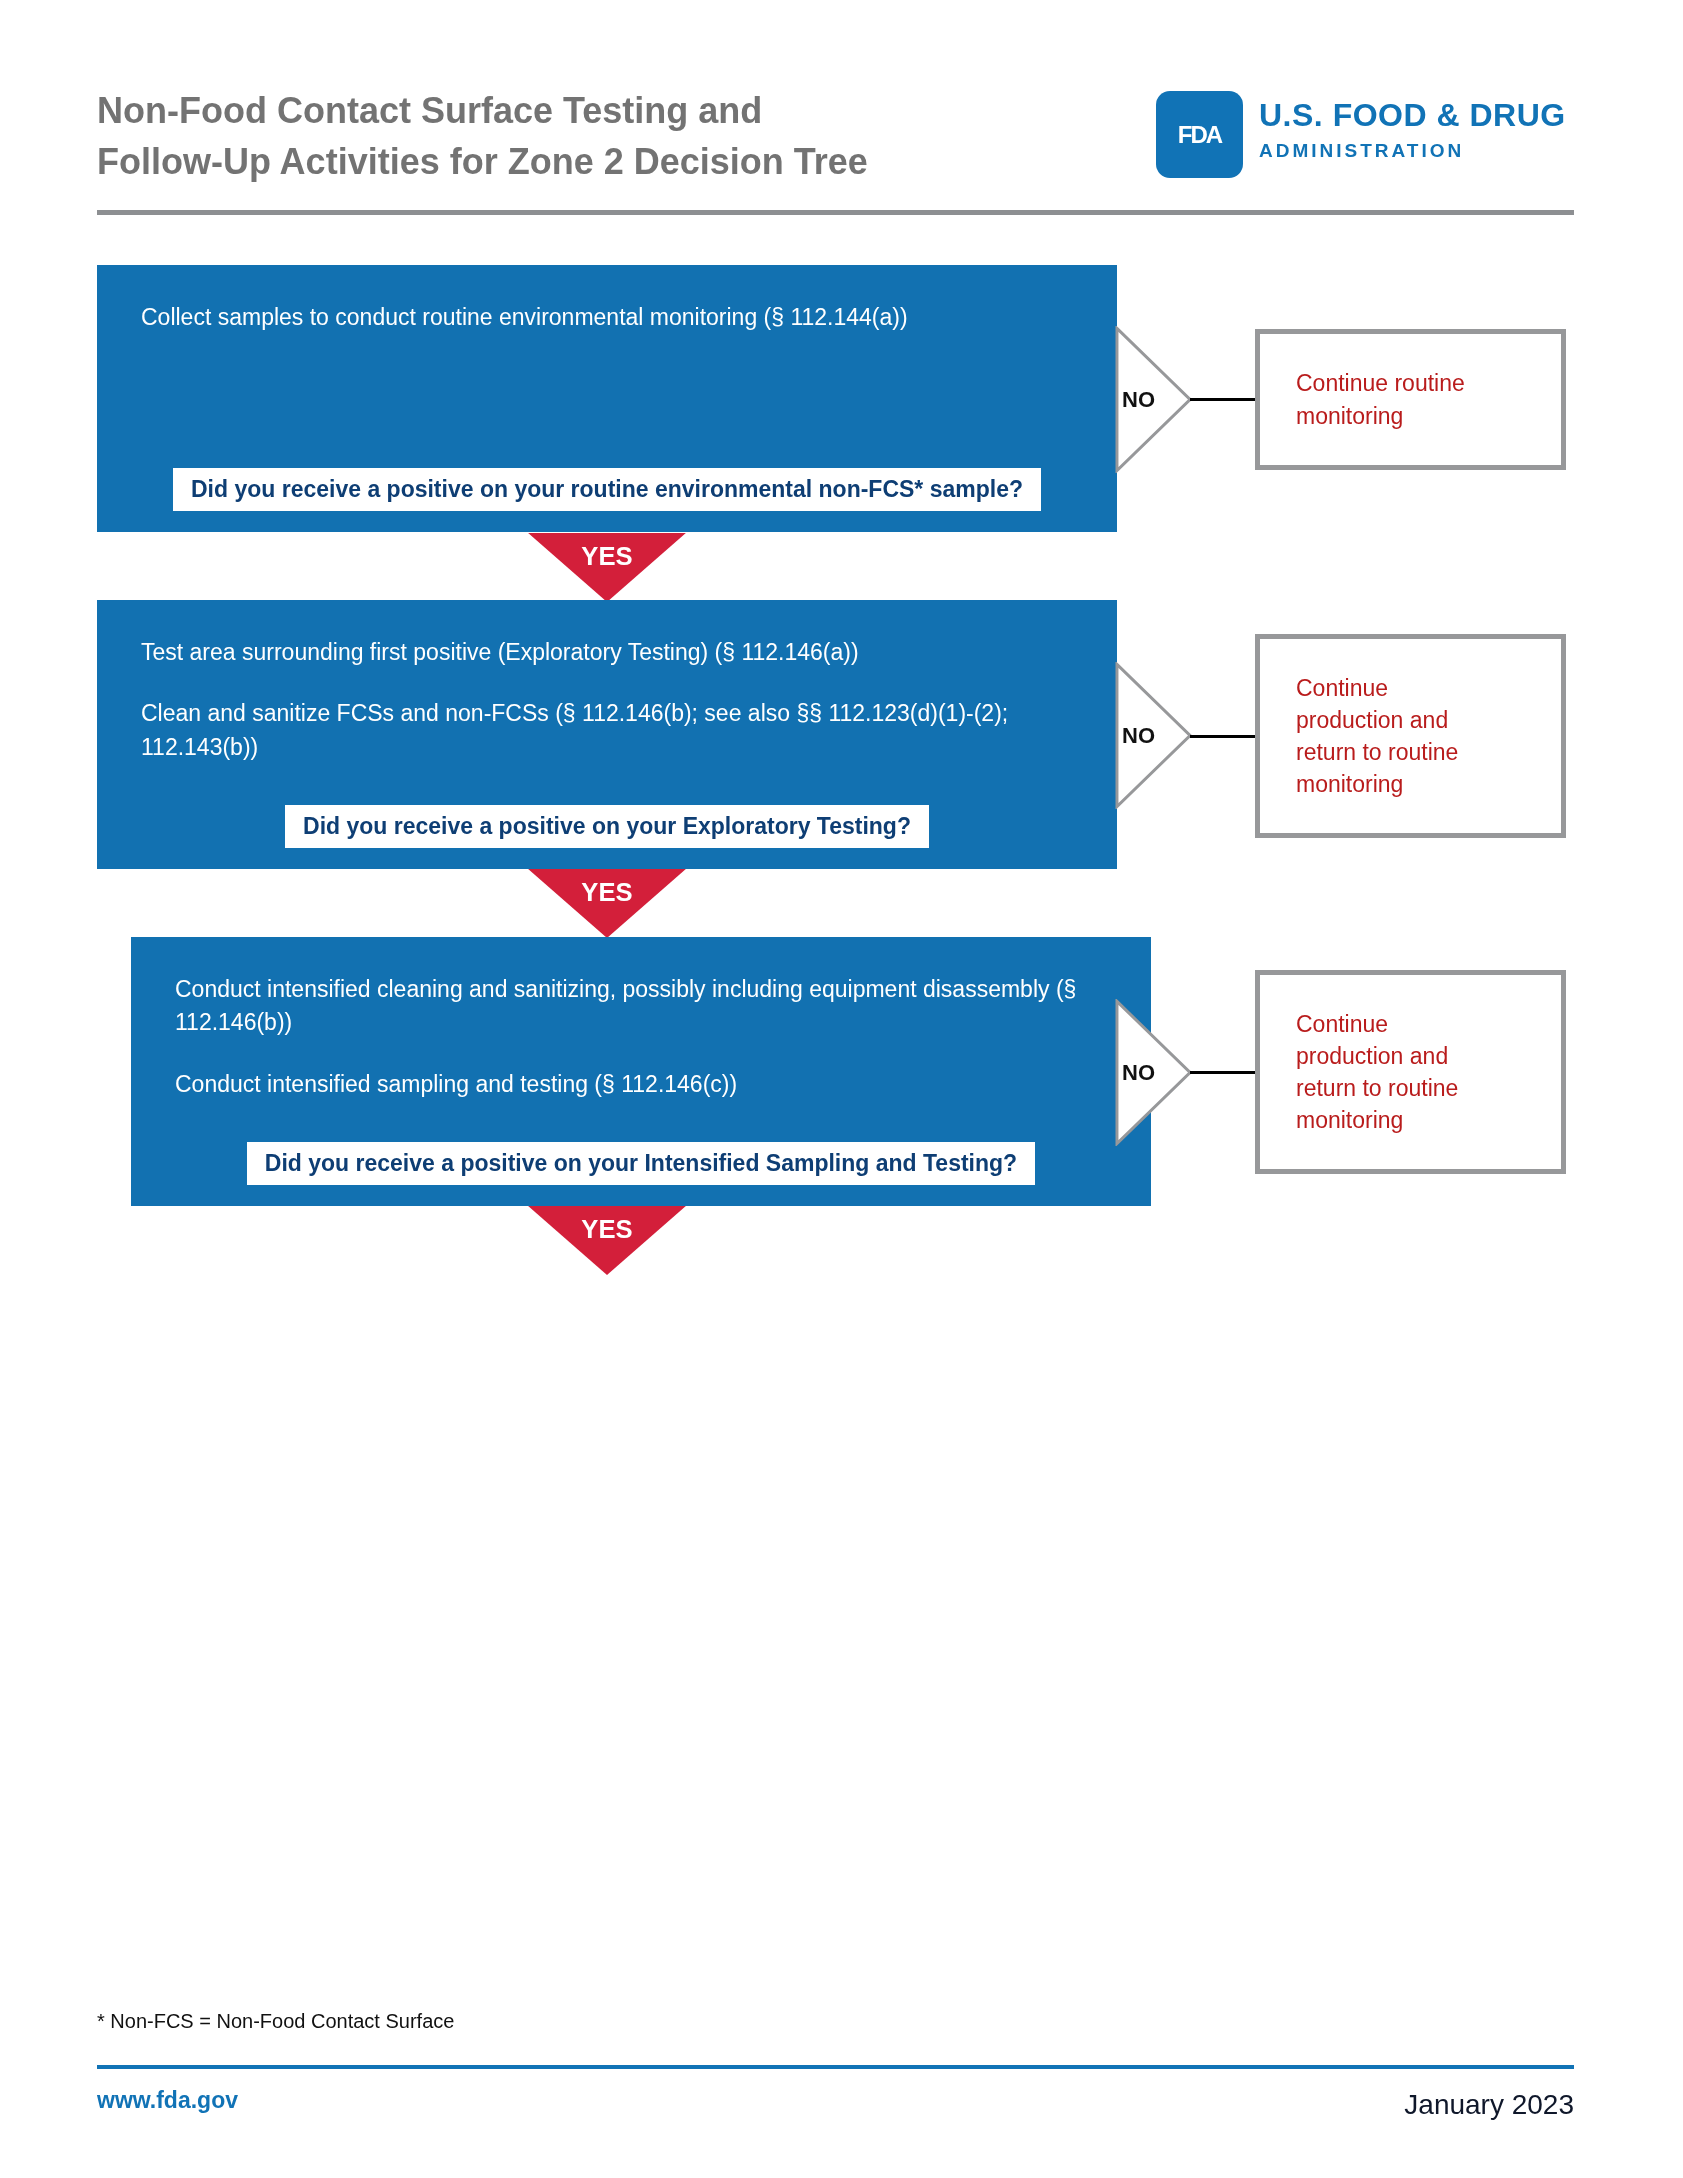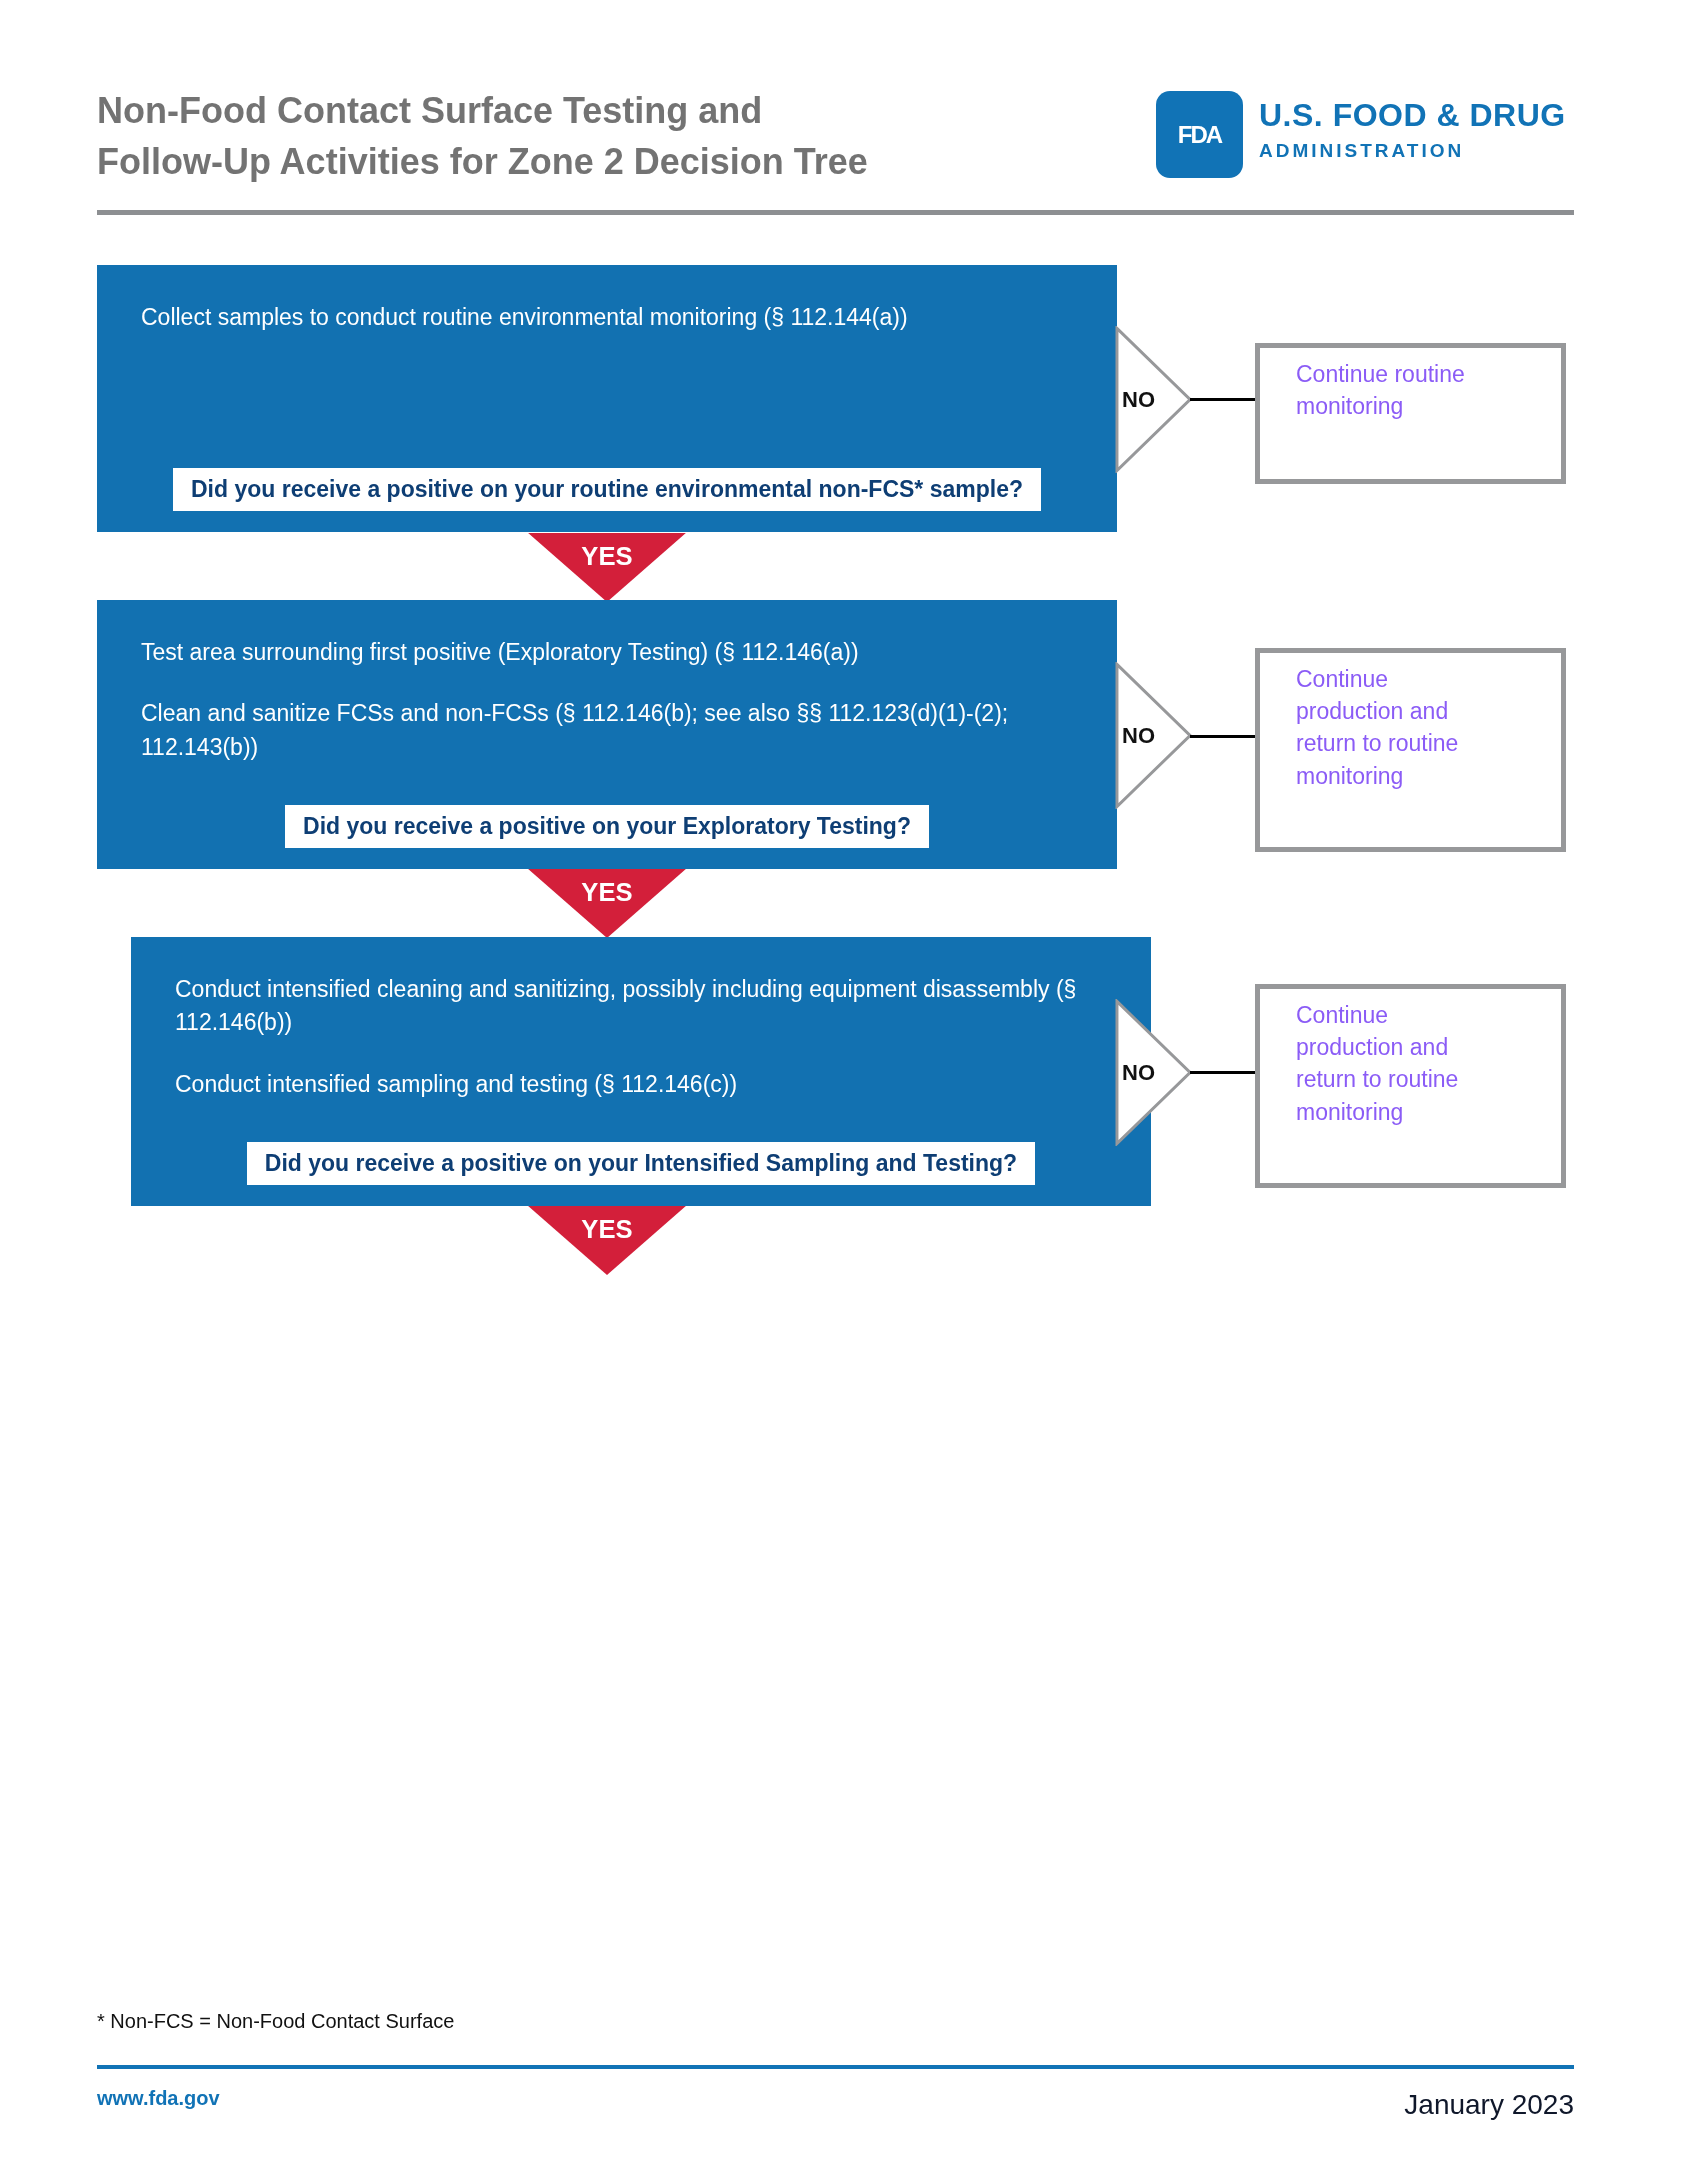--- a/index.html
+++ b/index.html
@@ -60,43 +60,43 @@
     position:absolute;left:7px;top:50%;transform:translateY(-50%);
     font-weight:bold;font-size:22px;color:#111111;
   }
   .conn{position:absolute;left:1190px;width:65px;height:3px;background:#000000;}
   .c1{top:398px;}
   .c2{top:735px;}
   .c3{top:1071px;}
   .answer{
     position:absolute;left:1255px;width:311px;box-sizing:border-box;
     border:5px solid #97989a;background:#ffffff;
-    display:flex;
+    display:flex;align-items:center;
     padding:10px 63px 10px 36px;
-    font-size:23px;line-height:1.4;color:#8b5cf6;margin-top:14px;
+    font-size:23px;line-height:1.4;color:#b91c1c;
   }
   .a1{top:329px;height:141px;}
   .a2{top:634px;height:204px;}
   .a3{top:970px;height:204px;}
 
   
   .yes{position:absolute;left:528px;width:158px;height:69px;}
   .yes svg{display:block;width:100%;height:100%;overflow:visible;}
   .yes text{
     font-family:"Liberation Sans", sans-serif;
     font-size:26px;font-weight:bold;fill:#ffffff;
   }
   .y1{top:533px;}
   .y2{top:869px;}
   .y3{top:1206px;}
 
   
   .footnote{position:absolute;left:97px;top:2010px;font-size:20px;color:#111111;}
   .hr-blue{position:absolute;left:97px;top:2065px;width:1477px;height:4px;background:#1173b6;}
-  .website{position:absolute;left:97px;top:2087px;font-size:20px;font-weight:bold;color:#1173b6;text-decoration:none;}
+  .website{position:absolute;left:97px;top:2087px;font-size:23px;font-weight:bold;color:#1173b6;text-decoration:none;}
   .date{position:absolute;right:109px;top:2089px;font-size:28px;color:#0f172a;text-align:center;}
 </style>
 </head>
 <body>
 
 <div class="page">
 
   <div class="title">
     <div>Non-Food Contact Surface Testing and</div>
     <div>Follow-Up Activities for Zone 2 Decision Tree</div>

